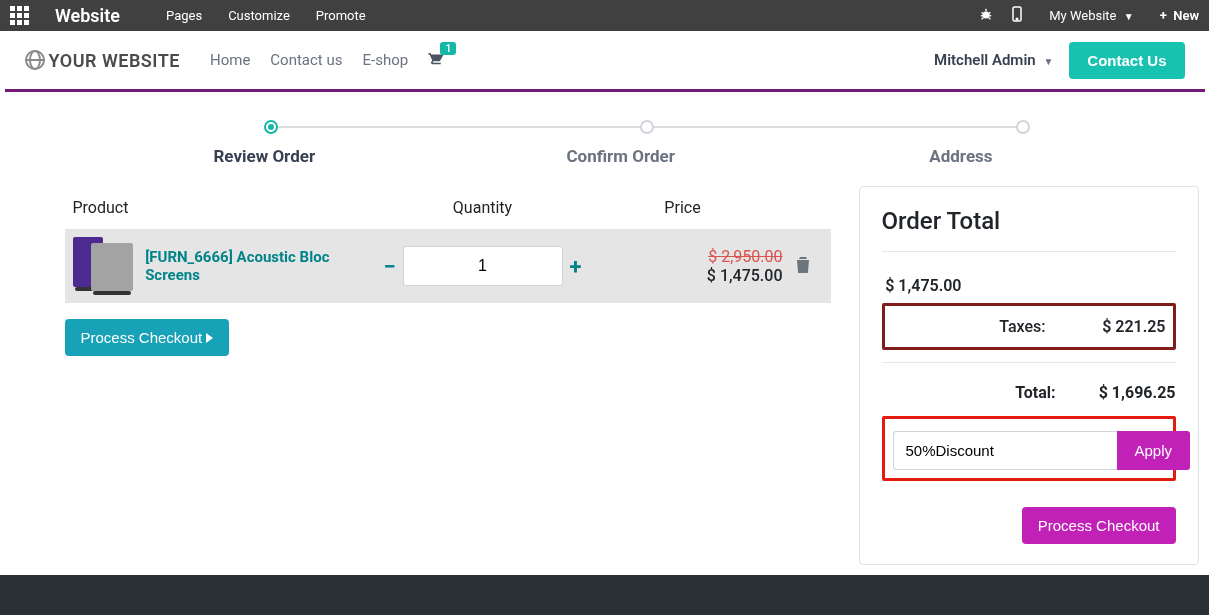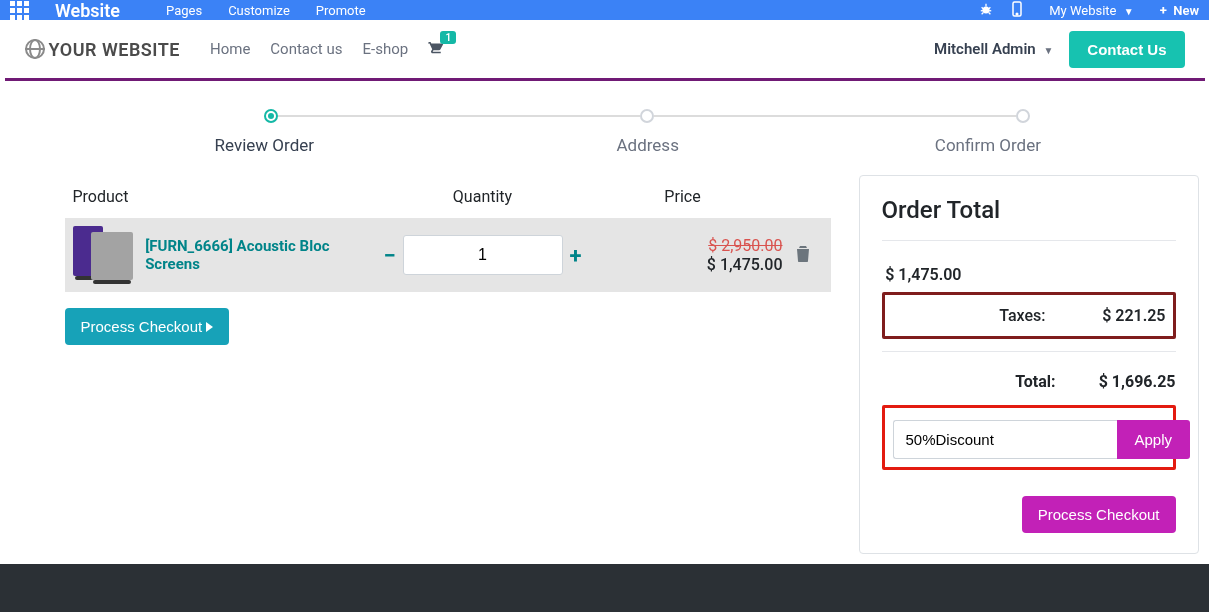--- a/index.html
+++ b/index.html
@@ -1,19 +1,19 @@
 <!DOCTYPE html>
 <html><head>
 <meta charset="utf-8">
 <style>
   * { box-sizing: border-box; margin: 0; padding: 0; }
   body { font-family: -apple-system, BlinkMacSystemFont, "Segoe UI", Roboto, sans-serif; font-size: 14px; color: #374151; background: #fff; }
 
   
-  .topbar { background: #3b82f6; color: #fff; height: 20px; display: flex; align-items: center; padding: 0 10px; font-size: 14px; }
+  .topbar { background: #404040; color: #fff; height: 31px; display: flex; align-items: center; padding: 0 10px; font-size: 14px; }
   .topbar-left { display: flex; align-items: center; gap: 18px; }
   .apps-icon { display: grid; grid-template-columns: repeat(3,5px); grid-template-rows: repeat(3,5px); gap: 2px; margin-right: 8px; }
   .apps-icon span { width:5px; height:5px; background:#fff; }
   .brand { font-weight: 600; font-size: 18px; margin-right: 20px; }
   .top-link { color: #fff; cursor: pointer; font-size: 13px; margin-left: 8px; }
   .topbar-right { margin-left: auto; display: flex; align-items: center; gap: 18px; }
   .dropdown-caret { font-size: 10px; margin-left: 4px; }
 
   
   .siteheader { height: 61px; border-bottom: 3px solid #701a75; display: flex; align-items: center; padding: 0 20px; max-width: 1200px; margin: 0 auto; width: 100%; }
@@ -33,21 +33,21 @@
   .container { max-width: 1100px; margin: 0 auto; padding: 0 10px; }
 
   
   .wizard { position: relative; margin-top: 28px; margin-bottom: 20px; }
   .wizard-line-wrap { display:flex; align-items:center; padding:0 8px; }
   .wizard-line { height: 2px; background: #dcdcdc; flex: 1; }
   .step-dot { width: 14px; height: 14px; border-radius: 50%; border: 2px solid #d1d5db; background:#fff; }
   .step-dot.active { border-color: #14b8a6; background: #fff; position:relative; }
   .step-dot.active::after { content:''; position:absolute; inset:2px; background:#14b8a6; border-radius:50%; }
   .wizard-labels { display: flex; margin-top: 12px; }
-  .wizard-labels > div { flex:1; text-align:center; font-size: 17px; font-weight: 400; color: #6b7280; }
+  .wizard-labels > div { flex:1; text-align:center; font-size: 17px; font-weight: 700; color: #6b7280; }
   .wizard-labels > div.active { color: #374151; }
 
   
   .maingrid { display: grid; grid-template-columns: 1fr 340px; gap: 28px; align-items: start; }
 
   
   .ptable { width: 100%; }
   .ptable-head { display:grid; grid-template-columns: 310px 200px 200px 40px; padding: 12px 8px; font-weight: 400; font-size: 16px; color:#212529; }
   .ptable-head .prod { text-align:left; }
   .ptable-head .qty { text-align:center; }
@@ -178,22 +178,22 @@
       <div style="flex:0 0 18%"></div>
       <div class="step-dot active"></div>
       <div class="wizard-line"></div>
       <div class="step-dot"></div>
       <div class="wizard-line"></div>
       <div class="step-dot"></div>
       <div style="flex:0 0 10%"></div>
     </div>
     <div class="wizard-labels">
       <div class="active" style="flex:0 0 37%">Review Order</div>
+      <div style="flex:1">Confirm Order</div>
       <div style="flex:0 0 34%">Address</div>
-      <div style="flex:1">Confirm Order</div>
     </div>
   </div>
 
   <div class="maingrid">
 
     <div>
       <div class="ptable">
         <div class="ptable-head">
           <div class="prod">Product</div>
           <div class="qty">Quantity</div>

